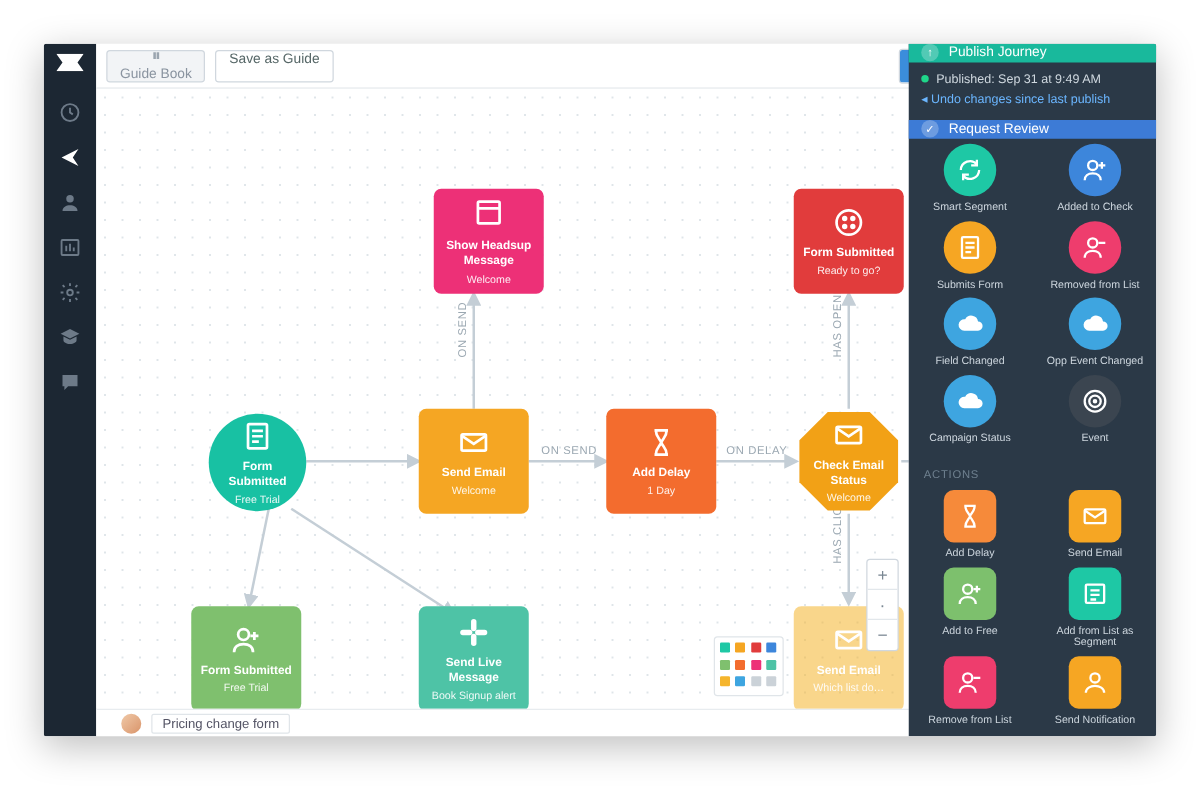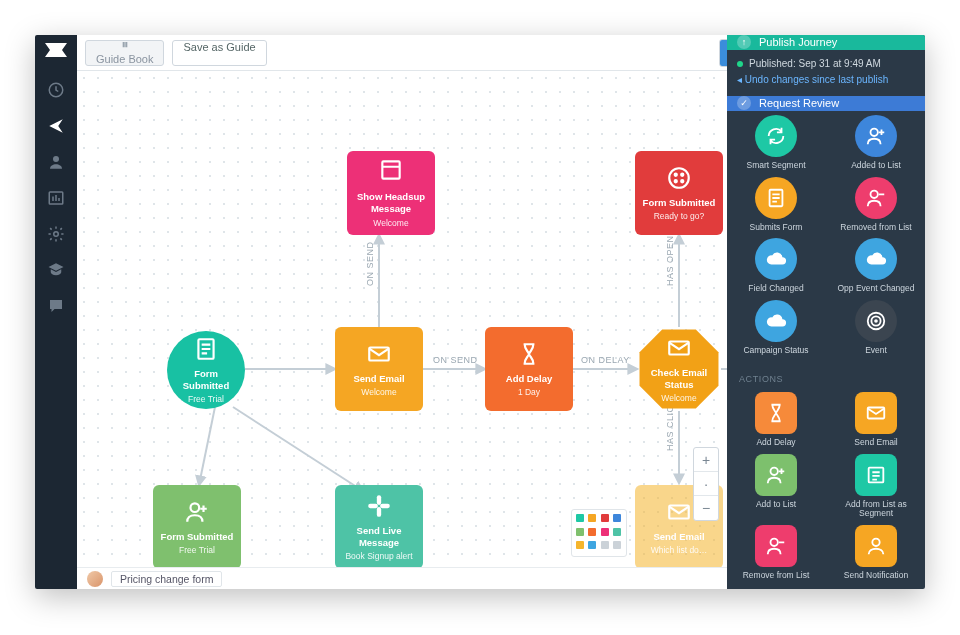--- a/index.html
+++ b/index.html
@@ -37,21 +37,21 @@
   .c-orange{background:#f5a623;} .c-red{background:#e13c3c;} .c-pink{background:#ed3077;}
   .c-green{background:#7fc06e;} .c-teal{background:#4ec3a6;} .c-dorange{background:#f36c2e;}
   .c-yellow{background:#f5b52d;}
   .ghost { opacity:.55;}
   .zoom-ctl { position:absolute; right:8px; bottom:48px; width:26px; border:1px solid #d0d7de; border-radius:3px; background:#fff;}
   .zoom-ctl div{ height:24px; display:flex; align-items:center; justify-content:center; font-size:14px; color:#7a8793; border-bottom:1px solid #e2e7eb;}
   .zoom-ctl div:last-child{border-bottom:none;}
   .palette-swatch{position:absolute; width:56px; height:48px; background:#fff; border:1px solid #e0e5e9; border-radius:3px; padding:4px; display:grid; grid-template-columns:repeat(4,1fr); gap:3px;}
   .palette-swatch i{width:8px;height:8px;border-radius:1px;}
   
-  .status { position:absolute; left:42px; bottom:0; right:198px; height:22px; background:#fff; border-top:1px solid #e8ecef; display:flex; align-items:center; gap:8px; padding:0 10px; font-size:11px; color:#556;}
+  .status { position:absolute; left:42px; bottom:0; right:198px; height:22px; background:#fff; border-top:1px solid #e8ecef; display:flex; align-items:center; gap:8px; padding:0 20px; font-size:11px; color:#556;}
   .status .avatar{width:16px;height:16px;border-radius:50%;background:linear-gradient(135deg,#f0c9a8,#d9946a);}
   .status .name-box{border:1px solid #e0e5e9; padding:1px 8px; border-radius:2px; font-size:10.5px; color:#556;}
   
   .rpanel { position:absolute; right:0; top:0; bottom:0; width:198px; background:#2b3947; color:#cfd8df; display:flex; flex-direction:column;}
   .rp-bar { height:30px; display:flex; align-items:center; gap:8px; padding:0 10px; font-size:11px; color:#fff;}
   .rp-bar.teal{background:#19b99c;} .rp-bar.blue{background:#3d7bd6;}
   .rp-bar .ic{width:14px;height:14px;border-radius:50%;background:rgba(255,255,255,.25);display:flex;align-items:center;justify-content:center;font-size:9px;}
   .pub-block{padding:6px 10px 8px; font-size:10px; line-height:1.6;}
   .pub-block .dot{display:inline-block;width:6px;height:6px;border-radius:50%;background:#1fd68a;margin-right:6px;vertical-align:middle;}
   .pub-block .undo{color:#6bb6ff;}
@@ -322,21 +322,21 @@
           </div>
           <span>Smart Segment</span>
         </div>
         <div class="tile">
           <div class="badge b-blue">
             <div style="width:22px;height:22px"><svg viewBox="0 0 24 24" fill="none" stroke="#fff" stroke-width="2">
                 <circle cx="10" cy="8" r="4"></circle>
                 <path d="M3 21c0-4 3-6 7-6s7 2 7 6M18 5v6M15 8h6"></path>
               </svg></div>
           </div>
-          <span>Added to List</span>
+          <span>Added to Check</span>
         </div>
         <div class="tile">
           <div class="badge b-orange2">
             <div style="width:22px;height:22px"><svg viewBox="0 0 24 24" fill="none" stroke="#fff" stroke-width="2">
                 <rect x="5" y="3" width="14" height="18" rx="1"></rect>
                 <path d="M8 8h8M8 12h8M8 16h5"></path>
               </svg></div>
           </div>
           <span>Submits Form</span>
         </div>
@@ -404,21 +404,21 @@
           </div>
           <span>Send Email</span>
         </div>
         <div class="tile">
           <div class="badge b-green sq">
             <div style="width:22px;height:22px"><svg viewBox="0 0 24 24" fill="none" stroke="#fff" stroke-width="2">
                 <circle cx="10" cy="8" r="4"></circle>
                 <path d="M3 21c0-4 3-6 7-6s7 2 7 6M18 5v6M15 8h6"></path>
               </svg></div>
           </div>
-          <span>Add to List</span>
+          <span>Add to Free</span>
         </div>
         <div class="tile">
           <div class="badge b-teal sq">
             <div style="width:22px;height:22px"><svg viewBox="0 0 24 24" fill="none" stroke="#fff" stroke-width="2">
                 <rect x="4" y="4" width="16" height="16" rx="1"></rect>
                 <path d="M8 9h8M8 13h8M8 17h5"></path>
               </svg></div>
           </div>
           <span>Add from List as Segment</span>
         </div>

